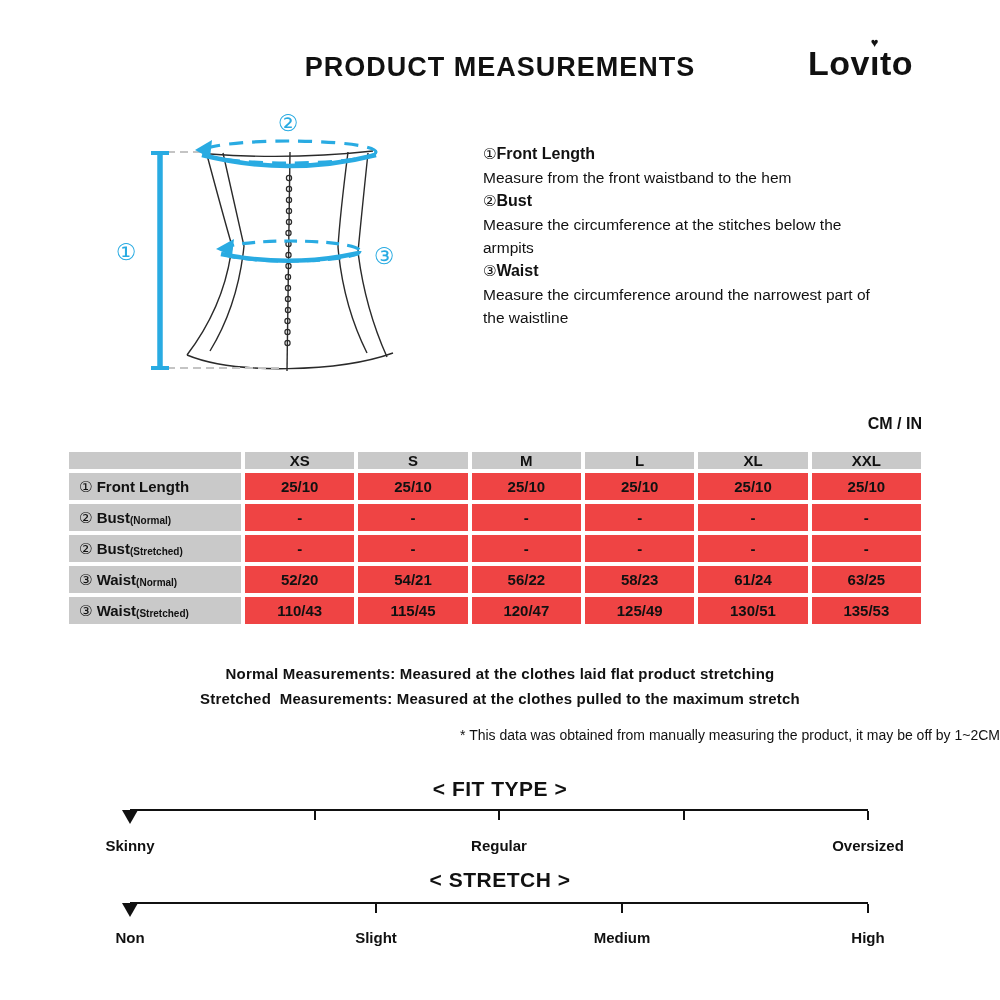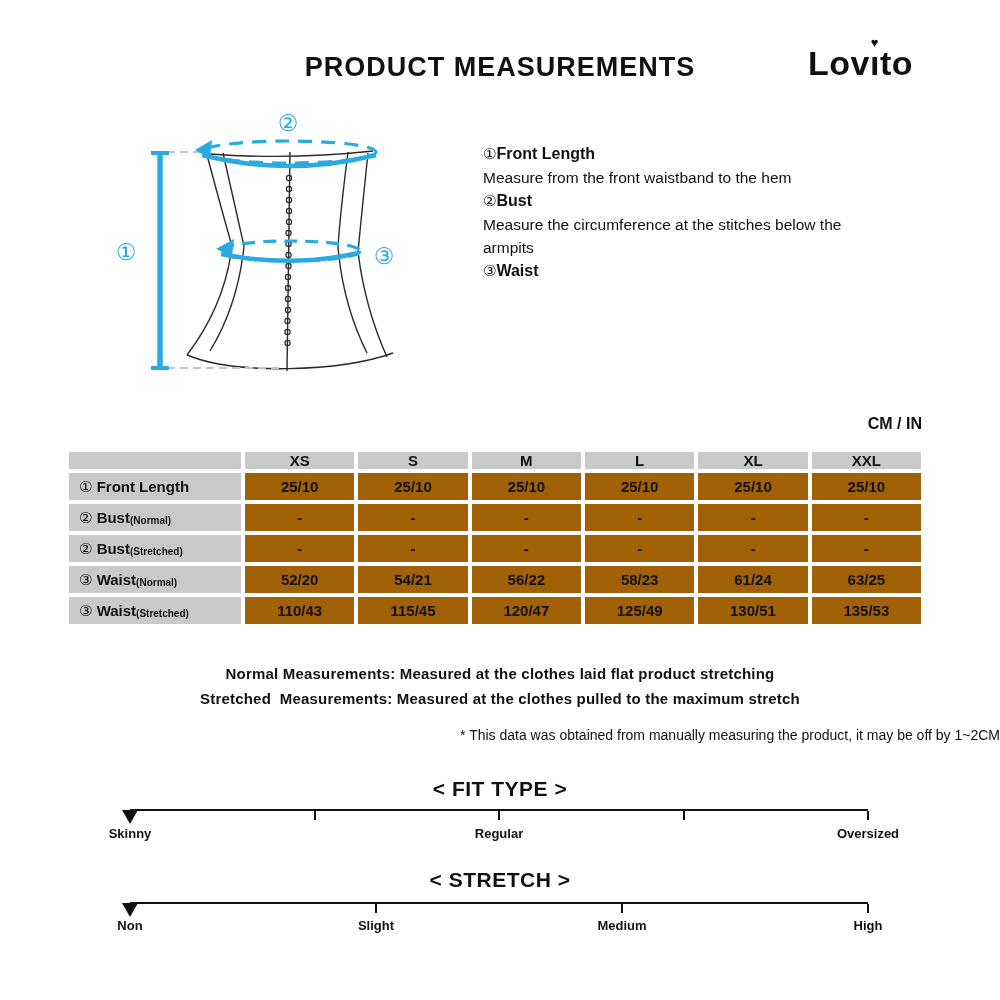--- a/index.html
+++ b/index.html
@@ -30,42 +30,42 @@
   .howto p { font-size:15.5px; line-height:23px; }
   .ins-marker { font-family:"DejaVu Sans",sans-serif; font-size:15px; }
   .ins-name { font-weight:bold; font-size:16px; }
 
   
   .units { position:absolute; right:78px; top:415px; font-size:16px; font-weight:bold; }
   .size-table { position:absolute; left:65px; top:448px; width:860px;
                 border-collapse:separate; border-spacing:4px; table-layout:fixed; }
   .size-table th, .size-table td { font-size:15px; font-weight:bold; text-align:center; vertical-align:middle; }
   .size-table th { height:17px; background:#c9c9c9; }
-  .size-table td { height:27px; background:#a16207; }
+  .size-table td { height:27px; background:#ef4444; }
   .size-table td.rowlab { background:#c9c9c9; text-align:left; padding-left:10px; }
   .rowlab .mk { font-family:"DejaVu Sans",sans-serif; font-weight:normal; font-size:15px; }
   .rowlab .sub { font-size:10px; vertical-align:-1px; }
 
   
   .note { position:absolute; left:0; right:0; text-align:center; font-size:15px; font-weight:bold;
           letter-spacing:0.2px; white-space:pre-wrap; }
   .note1 { top:665px; } .note2 { top:690px; }
   .disclaimer { position:absolute; left:0; right:0; top:727px; text-align:right; font-size:14px; }
 
   
   .scale-title { position:absolute; left:0; right:0; text-align:center; font-size:21px; font-weight:bold; letter-spacing:0.5px; }
   .fit-title { top:777px; } .stretch-title { top:868px; }
   .scale-line { position:absolute; left:130px; width:738px; height:2px; background:#111; }
   .fit-line { top:809px; } .stretch-line { top:902px; }
   .tick { position:absolute; top:2px; width:2px; height:9px; background:#111; transform:translateX(-50%); }
   .tri { position:absolute; top:1px; width:0; height:0; transform:translateX(-50%);
          border-left:8px solid transparent; border-right:8px solid transparent; border-top:14px solid #111; }
   .scale-labels { position:absolute; left:130px; width:738px; height:20px; }
   .fit-labels { top:826px; } .stretch-labels { top:918px; }
-  .scale-labels span { position:absolute; transform:translateX(-50%); font-size:13px; font-weight:bold; white-space:nowrap; }
+  .scale-labels span { position:absolute; transform:translateX(-50%); font-size:15px; font-weight:bold; white-space:nowrap;margin-top:11px; }
 </style>
 </head>
 <body>
 
 <div class="page">
 
   <div class="title">PRODUCT MEASUREMENTS</div>
   <div class="logo"><span>Lov</span><span class="logo-i"><span>ı</span><span class="logo-heart">♥</span></span><span>to</span></div>
 
   <div class="diagram">
@@ -127,20 +127,21 @@
     <span class="dmark m1">①</span>
     <span class="dmark m3">③</span>
   </div>
 
   <div class="howto">
     <p><span class="ins-marker">①</span><span class="ins-name">Front Length</span></p>
     <p>Measure from the front waistband to the hem</p>
     <p><span class="ins-marker">②</span><span class="ins-name">Bust</span></p>
     <p>Measure the circumference at the stitches below the armpits</p>
     <p><span class="ins-marker">③</span><span class="ins-name">Waist</span></p>
+    <p>Measure the circumference around the narrowest part of the waistline</p>
   </div>
 
   <div class="units">CM / IN</div>
 
   <table class="size-table">
     <colgroup>
         <col style="width:172px">
         <col>
         <col>
         <col>

